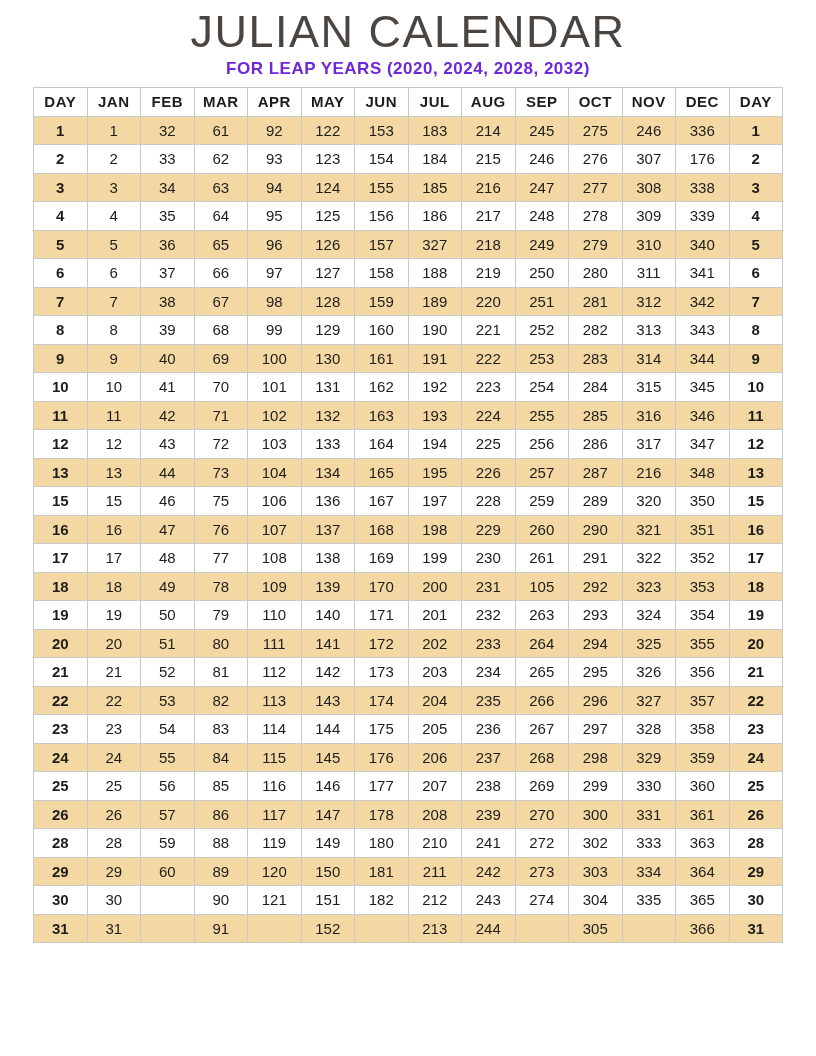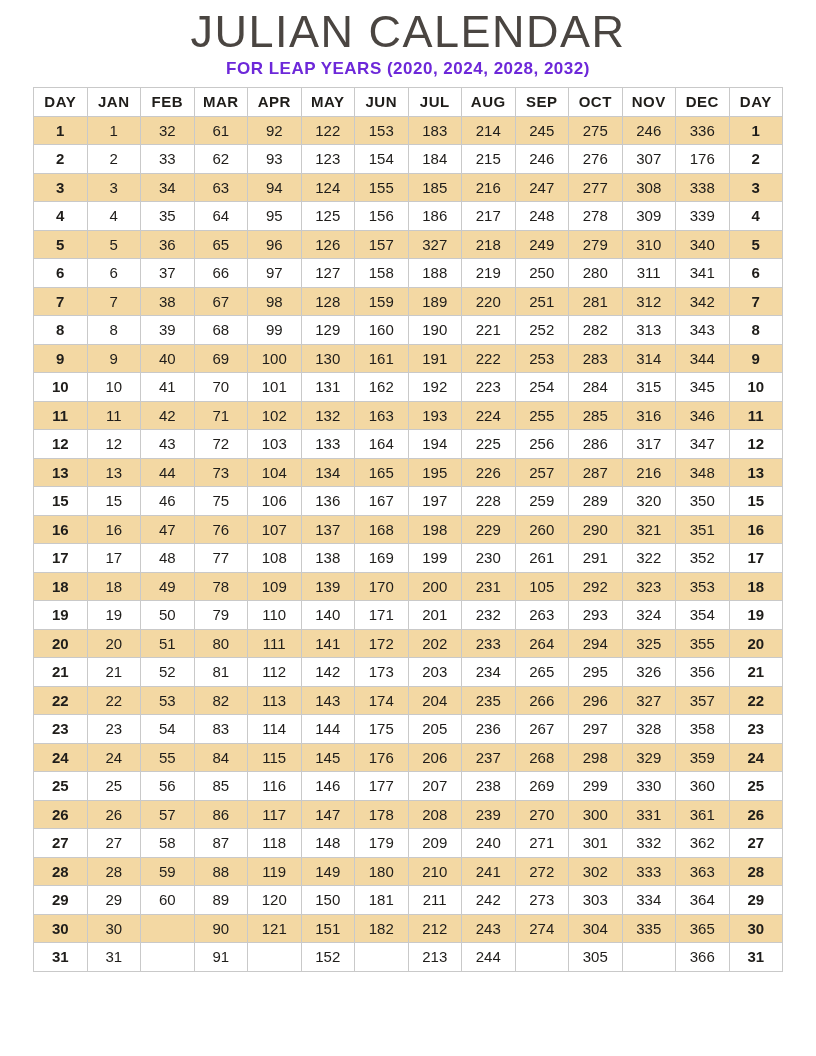--- a/index.html
+++ b/index.html
@@ -487,36 +487,20 @@
           <td>178</td>
           <td>208</td>
           <td>239</td>
           <td>270</td>
           <td>300</td>
           <td>331</td>
           <td>361</td>
           <td>26</td>
         </tr>
         <tr>
-          <td>27</td>
-          <td>27</td>
-          <td>58</td>
-          <td>87</td>
-          <td>118</td>
-          <td>148</td>
-          <td>179</td>
-          <td>209</td>
-          <td>240</td>
-          <td>271</td>
-          <td>301</td>
-          <td>332</td>
-          <td>362</td>
-          <td>27</td>
-        </tr>
-        <tr>
           <td>28</td>
           <td>28</td>
           <td>59</td>
           <td>88</td>
           <td>119</td>
           <td>149</td>
           <td>180</td>
           <td>210</td>
           <td>241</td>
           <td>272</td>

